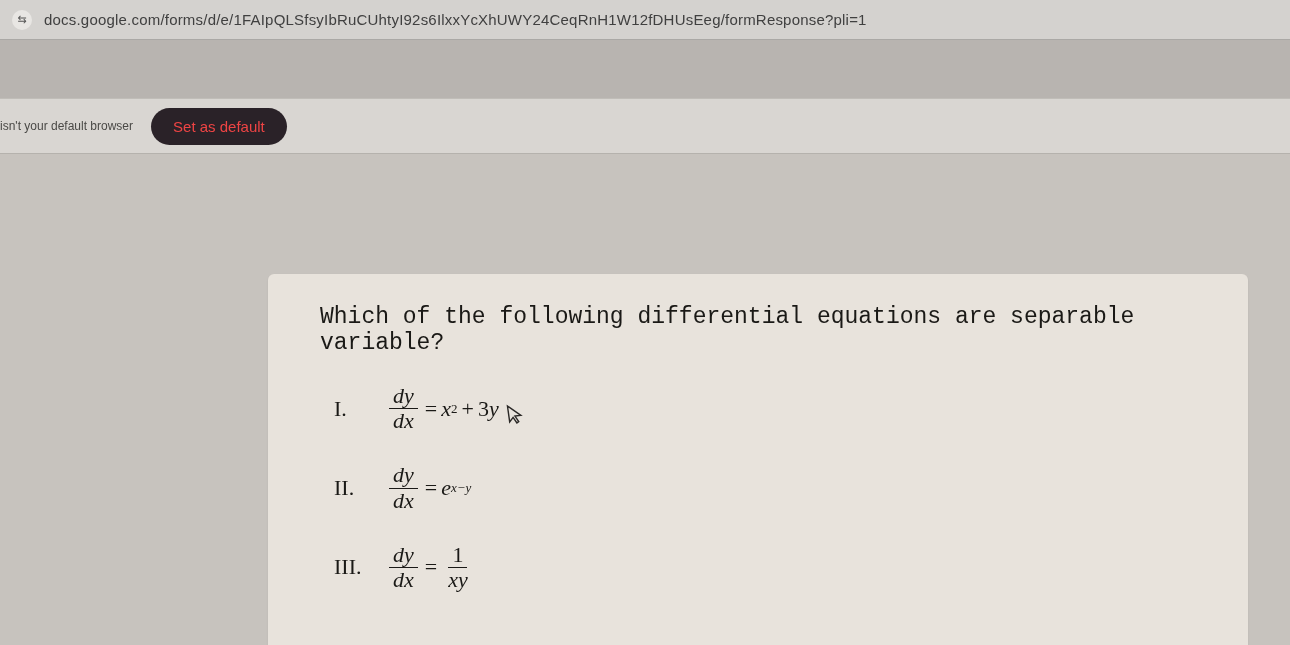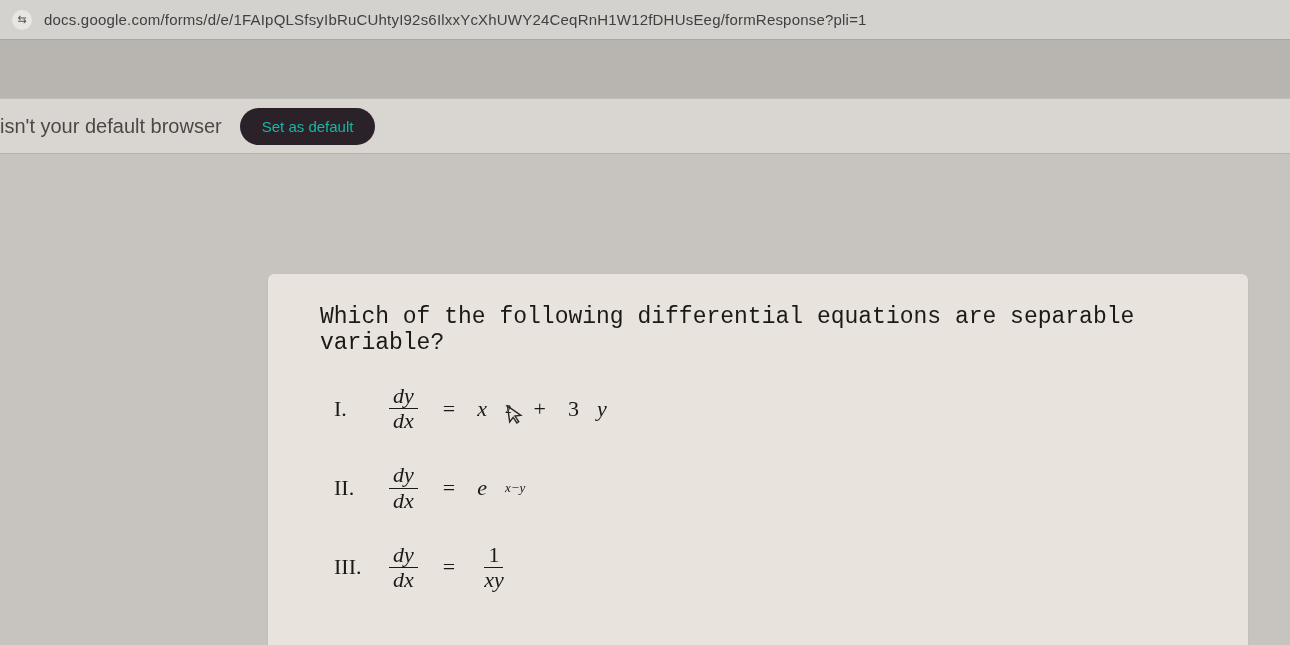--- a/index.html
+++ b/index.html
@@ -46,26 +46,26 @@
       height: 56px;
       margin-top: 58px;
       display: flex;
       align-items: center;
       padding-left: 0;
       border-top: 1px solid #c0bdb8;
       border-bottom: 1px solid #b5b2ad;
     }
     .default-msg {
       color: #4a4946;
-      font-size: 20px;
+      font-size: 12px;
       margin-right: 18px;
     }
     .default-btn {
       background: #2a2228;
-      color: #14b8a6;
+      color: #ef4444;
       border: none;
       padding: 10px 22px;
       border-radius: 22px;
       font-size: 15px;
       cursor: pointer;
     }
     .form-card {
       position: absolute;
       left: 268px;
       top: 176px;
@@ -104,21 +104,20 @@
       font-style: italic;
       margin: 0 3px;
       vertical-align: middle;
     }
     .frac .num { border-bottom: 1.5px solid #1a1916; padding: 0 4px; line-height: 1.1; }
     .frac .den { padding: 0 4px; line-height: 1.1; }
     .eq-body {
       display: flex;
       align-items: center;
       font-style: italic;
-      gap: 18px;
     }
     .eq-body .op { font-style: normal; margin: 0 4px; }
     sup { font-size: 13px; vertical-align: super; }
     .cursor {
       position: absolute;
       left: 507px;
       top: 305px;
       font-size: 20px;
       color: #2a2826;
       transform: rotate(-8deg);

